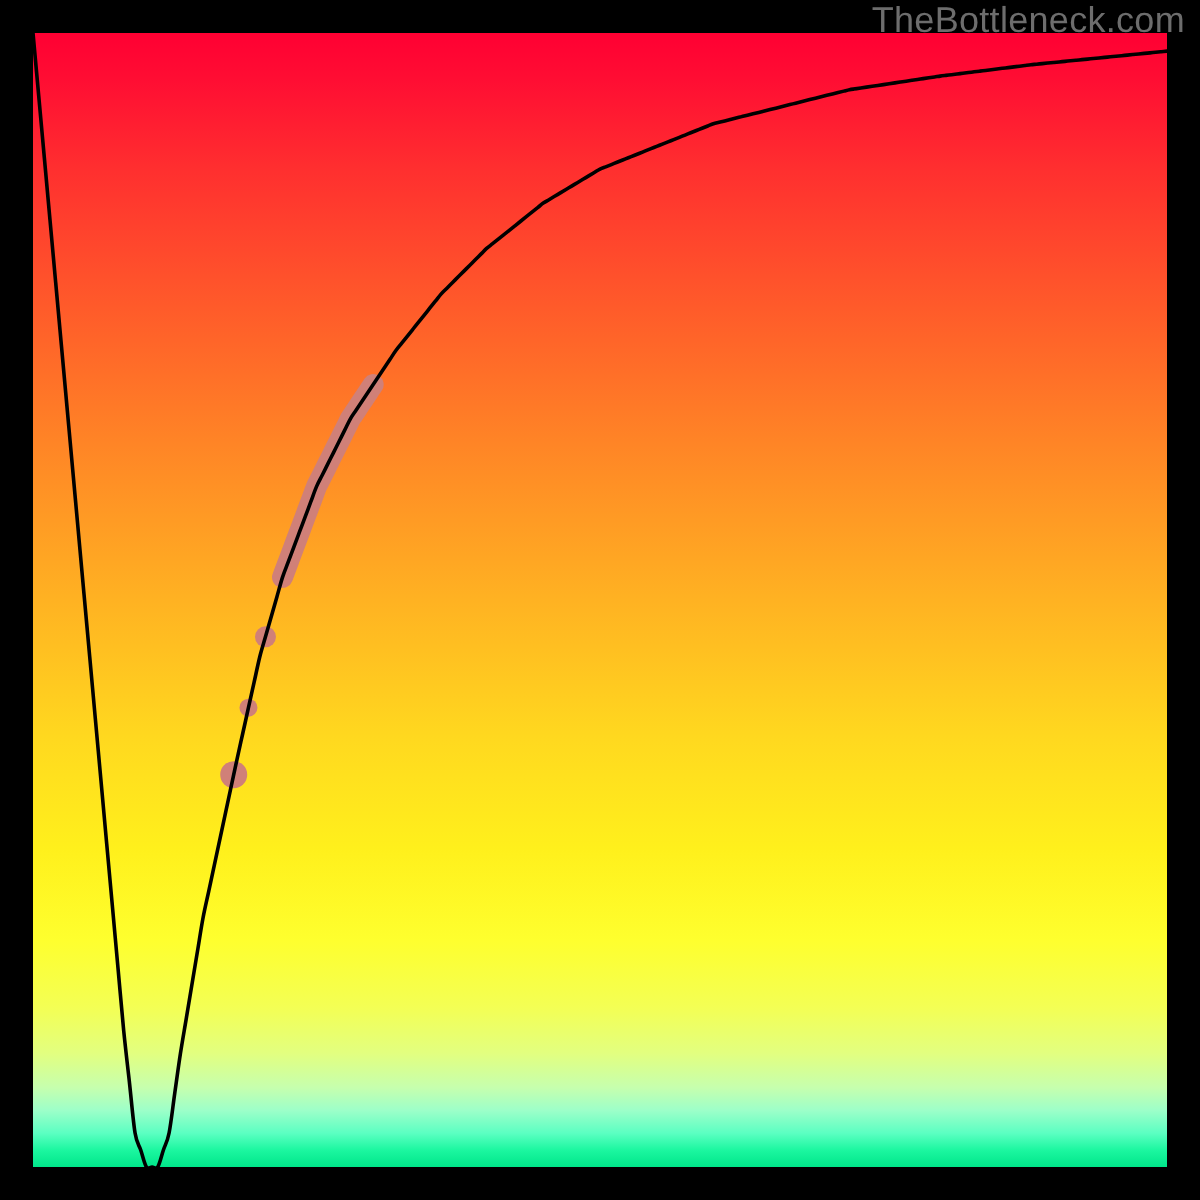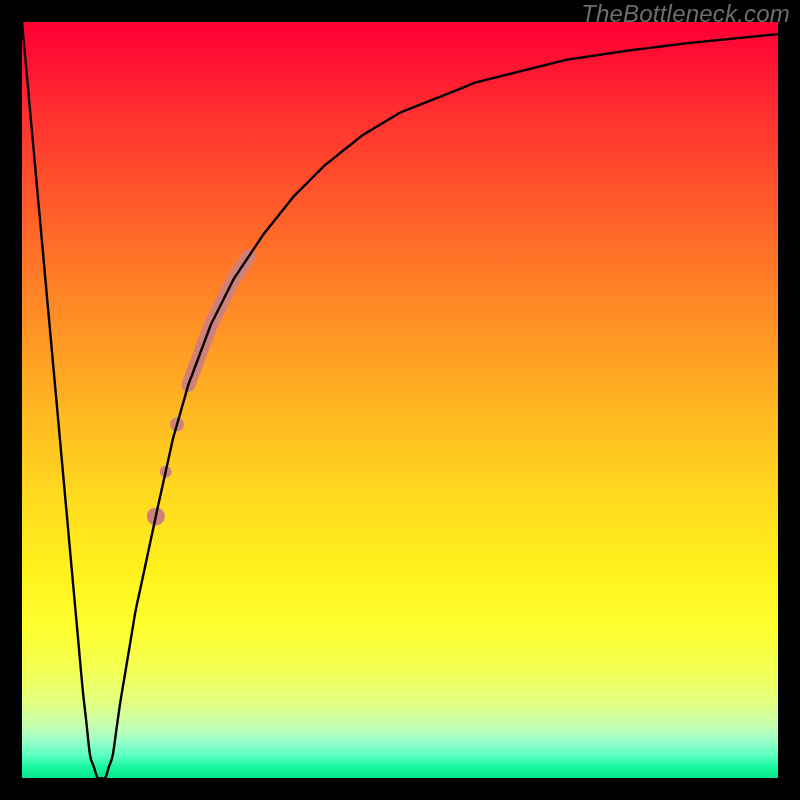--- a/index.html
+++ b/index.html
@@ -55,21 +55,20 @@
   }
   .watermark {
     position: absolute;
     top: 0px;
     right: 10px;
     color: #6d6d6d;
     font-size: 24px;
     font-weight: 400;
     letter-spacing: 0.2px;
     user-select: none;
-    font-style: italic;
   }
 </style>
 </head>
 <body>
 
 <div class="frame">
   <div class="plot">
     <div class="gradient"></div>
     <svg class="curve" viewBox="0 0 756 756">
       <g id="highlight-layer">

